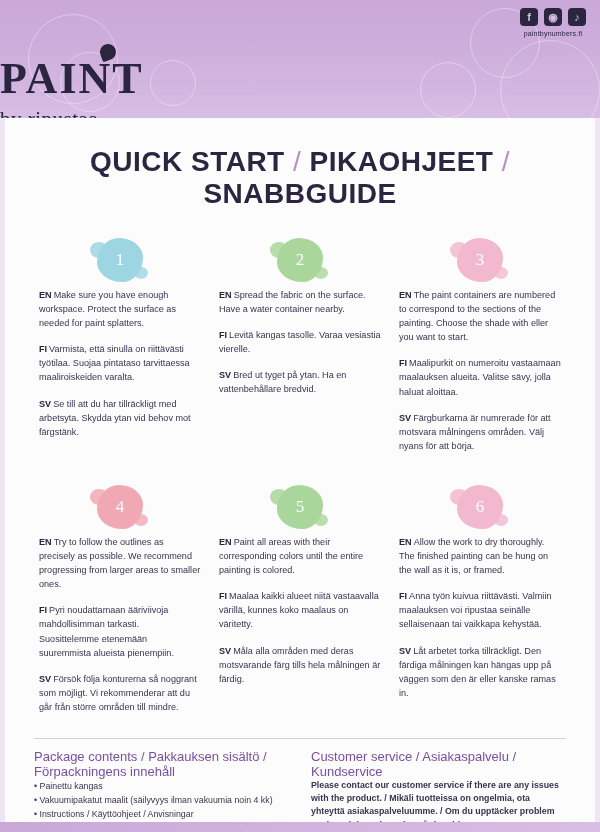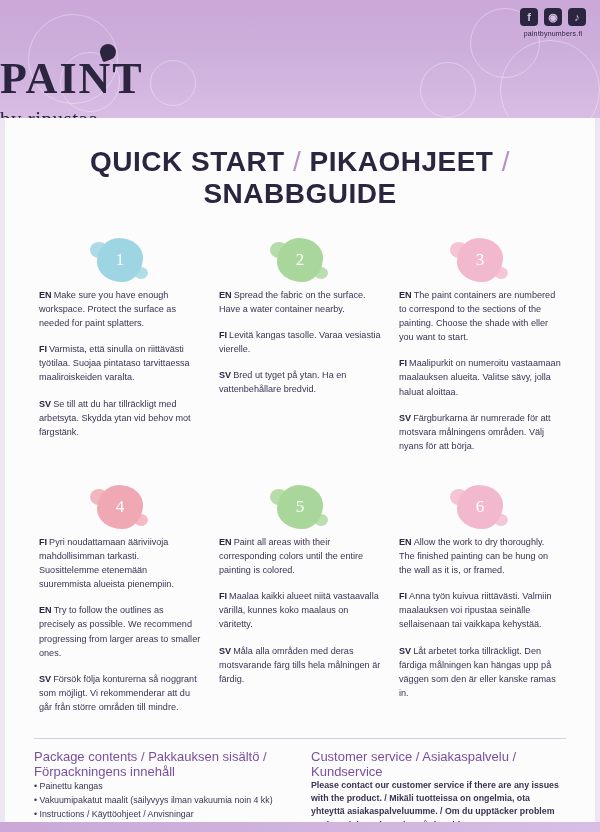--- a/index.html
+++ b/index.html
@@ -338,24 +338,24 @@
 
     <div class="grid row2">
 
       <div class="cell">
         <div class="badge-wrap">
           <div class="blob" style="background:#f0a9b4">
             <span>4</span>
           </div>
         </div>
         <div class="lang-block">
+          <p><span class="lang-tag tag-en">EN</span><span>Try to follow the outlines as precisely as possible. We recommend progressing from larger areas to smaller ones.</span></p>
+        </div>
+        <div class="lang-block">
           <p><span class="lang-tag tag-fi">FI</span><span>Pyri noudattamaan ääriviivoja mahdollisimman tarkasti. Suosittelemme etenemään suuremmista alueista pienempiin.</span></p>
-        </div>
-        <div class="lang-block">
-          <p><span class="lang-tag tag-en">EN</span><span>Try to follow the outlines as precisely as possible. We recommend progressing from larger areas to smaller ones.</span></p>
         </div>
         <div class="lang-block">
           <p><span class="lang-tag tag-sv">SV</span><span>Försök följa konturerna så noggrant som möjligt. Vi rekommenderar att du går från större områden till mindre.</span></p>
         </div>
       </div>
 
       <div class="cell">
         <div class="badge-wrap">
           <div class="blob" style="background:#a9d69a">
             <span>5</span>

